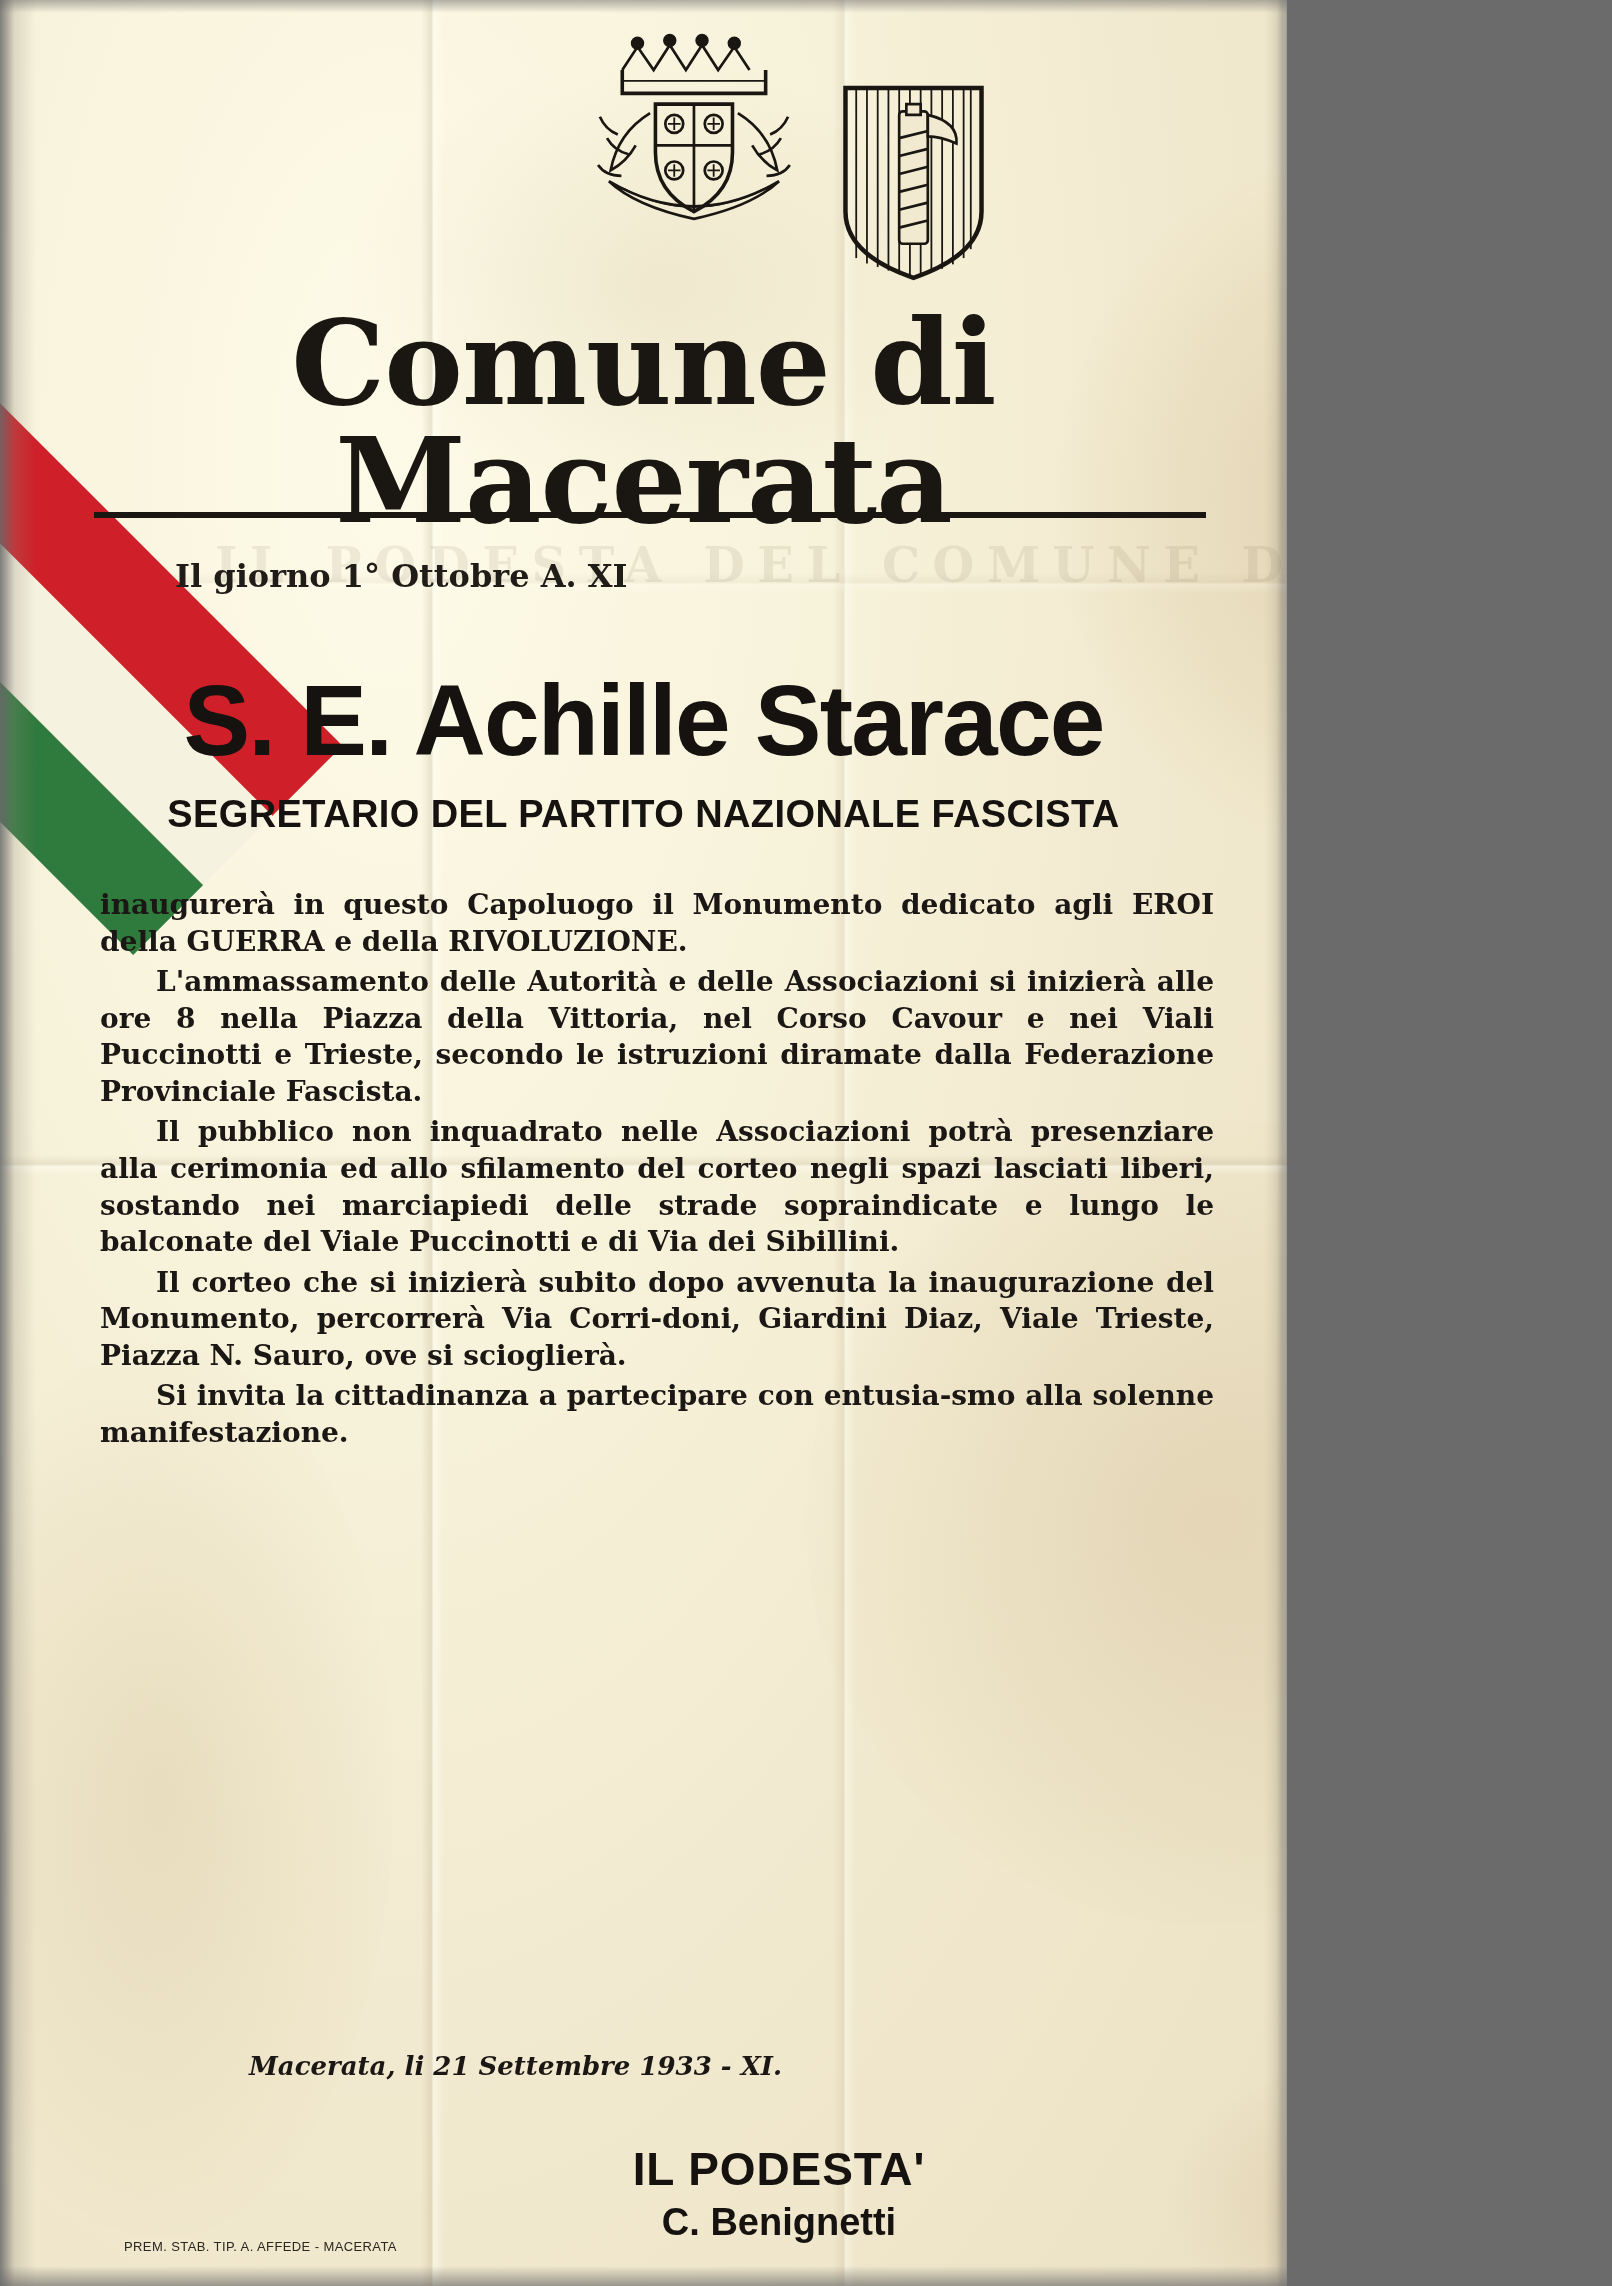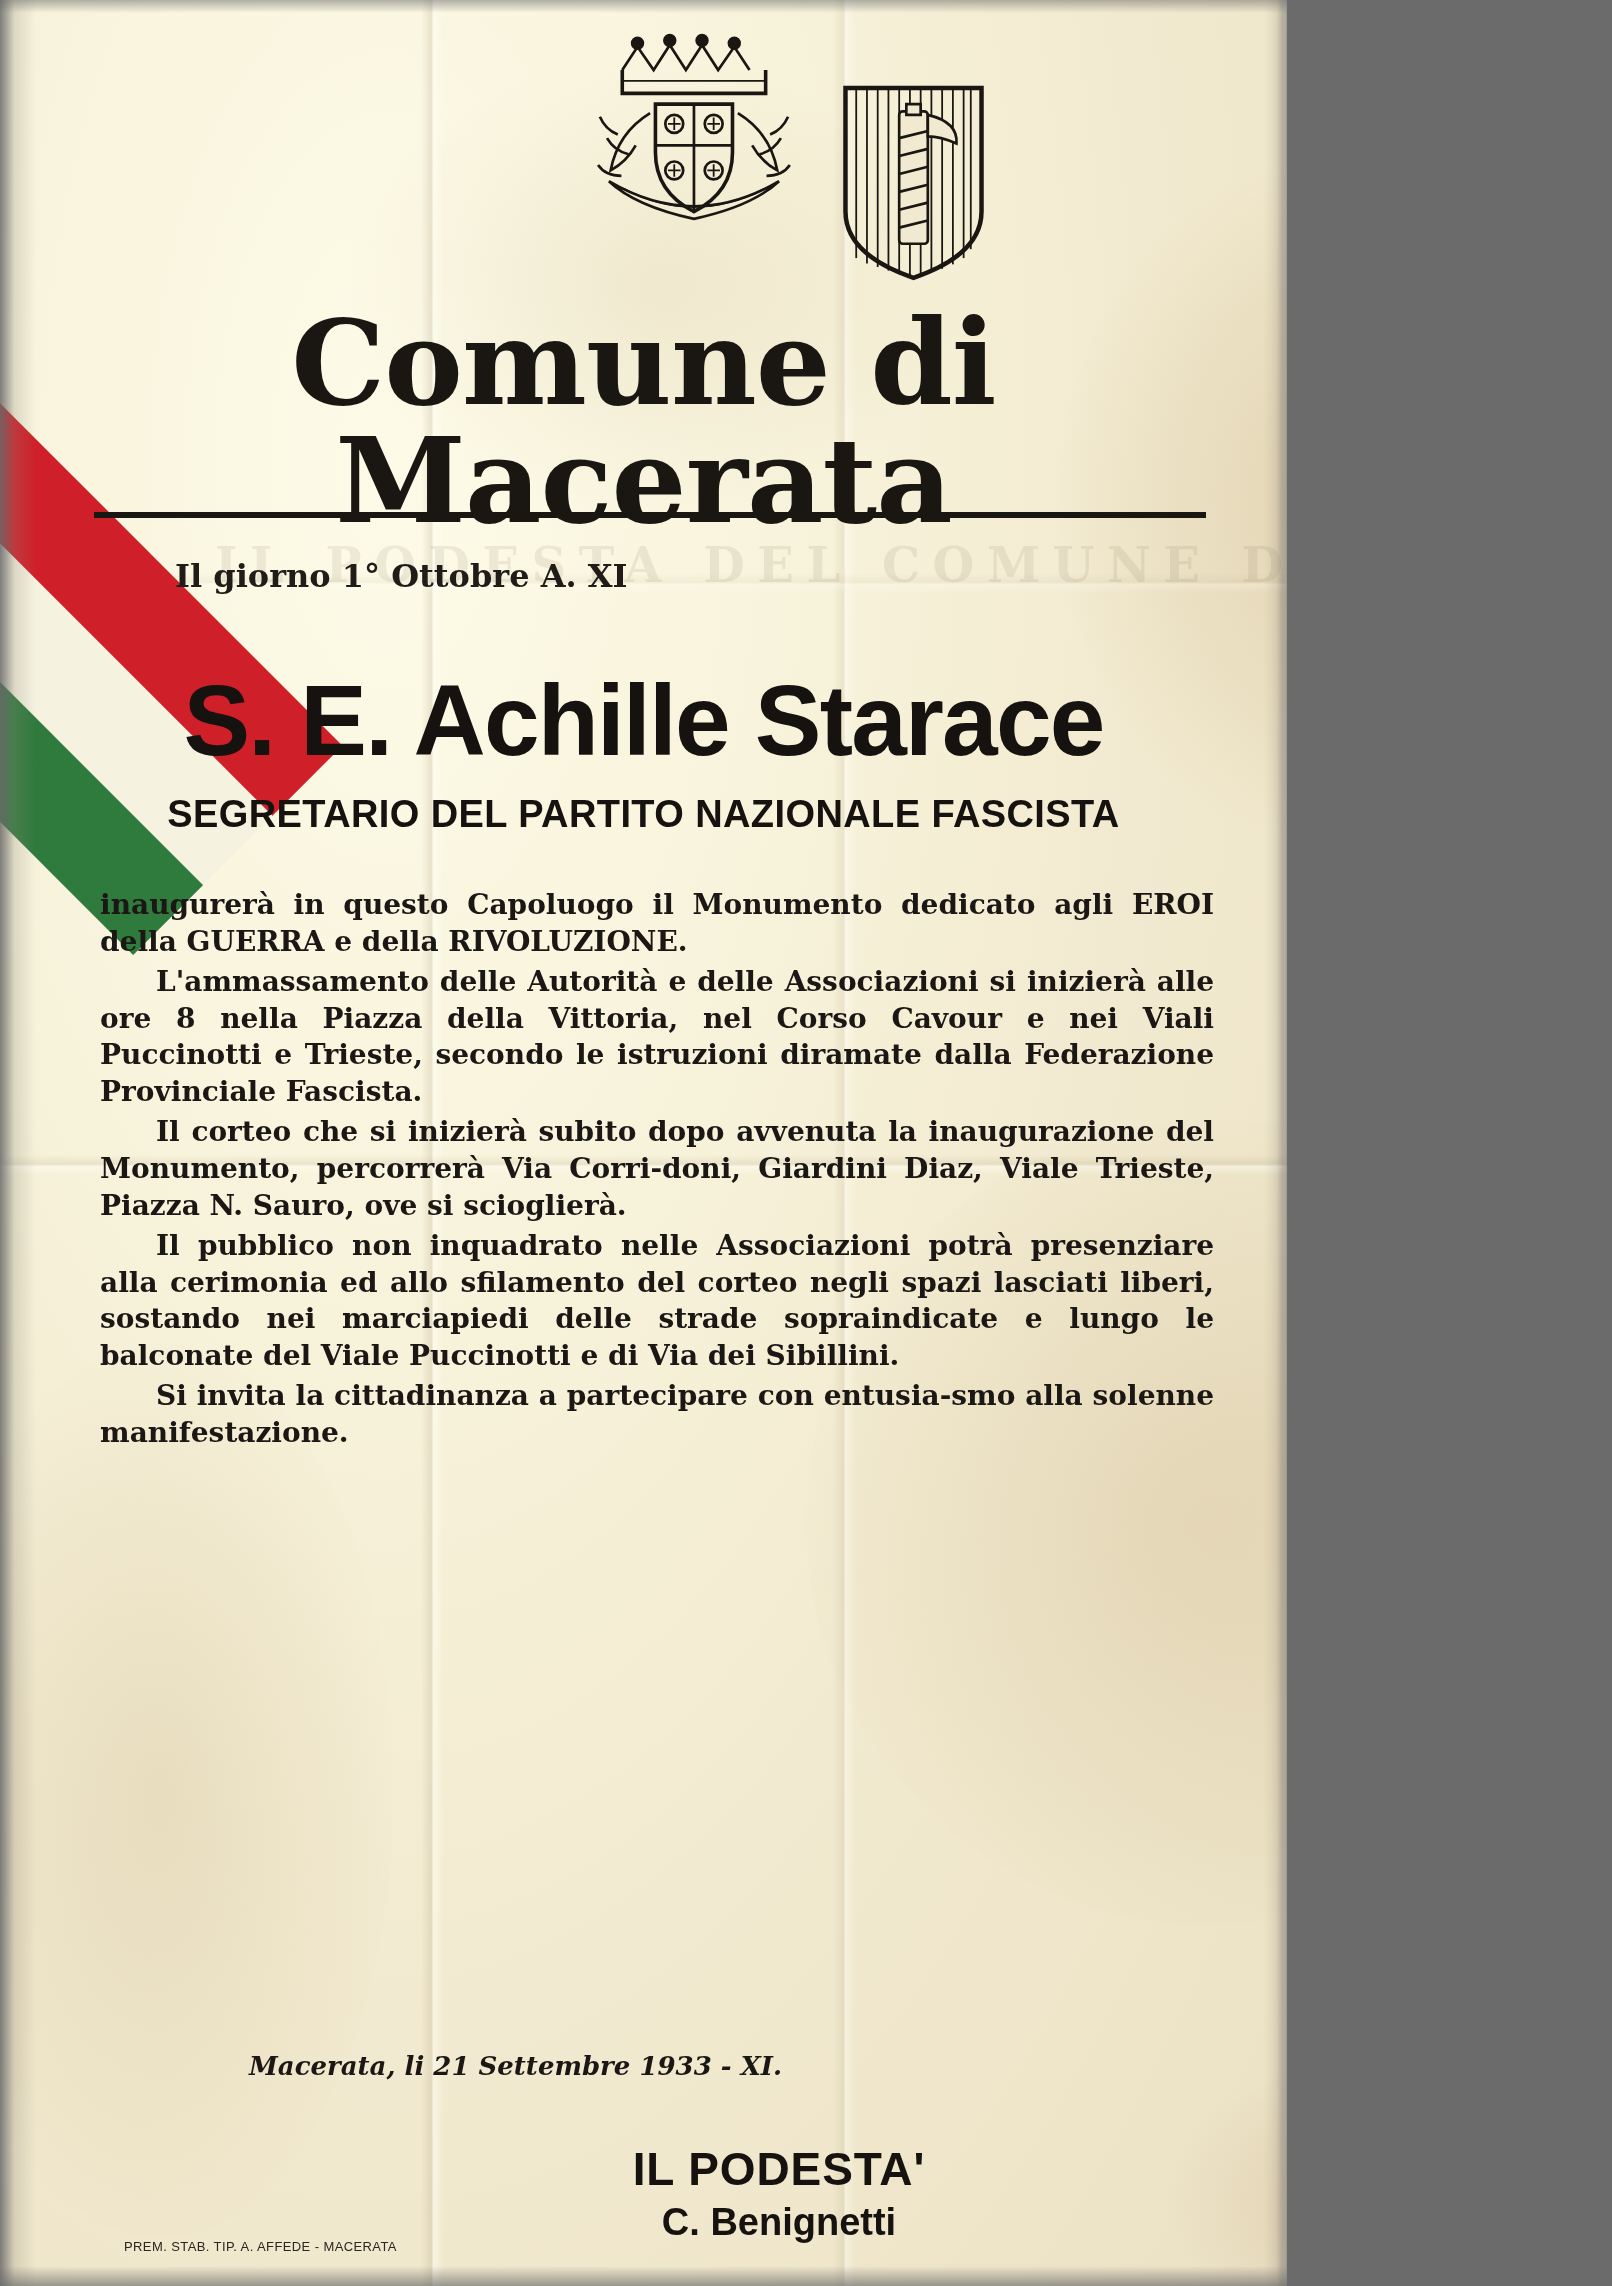--- a/index.html
+++ b/index.html
@@ -294,22 +294,22 @@
   <div class="bleed-through">IL PODESTA DEL COMUNE DI MACERATA</div>
 
   <div class="date-line">Il giorno 1° Ottobre A. XI</div>
 
   <div class="name">S. E. Achille Starace</div>
   <div class="subtitle">SEGRETARIO DEL PARTITO NAZIONALE FASCISTA</div>
 
   <div class="body">
     <p>inaugurerà in questo Capoluogo il Monumento dedicato agli EROI della GUERRA e della RIVOLUZIONE.</p>
     <p class="indent">L'ammassamento delle Autorità e delle Associazioni si inizierà alle ore 8 nella Piazza della Vittoria, nel Corso Cavour e nei Viali Puccinotti e Trieste, secondo le istruzioni diramate dalla Federazione Provinciale Fascista.</p>
+    <p class="indent">Il pubblico non inquadrato nelle Associazioni potrà presenziare alla cerimonia ed allo sfilamento del corteo negli spazi lasciati liberi, sostando nei marciapiedi delle strade sopraindicate e lungo le balconate del Viale Puccinotti e di Via dei Sibillini.</p>
     <p class="indent">Il corteo che si inizierà subito dopo avvenuta la inaugurazione del Monumento, percorrerà Via Corri-doni, Giardini Diaz, Viale Trieste, Piazza N. Sauro, ove si scioglierà.</p>
-    <p class="indent">Il pubblico non inquadrato nelle Associazioni potrà presenziare alla cerimonia ed allo sfilamento del corteo negli spazi lasciati liberi, sostando nei marciapiedi delle strade sopraindicate e lungo le balconate del Viale Puccinotti e di Via dei Sibillini.</p>
     <p class="indent">Si invita la cittadinanza a partecipare con entusia-smo alla solenne manifestazione.</p>
   </div>
 
   <div class="place-date">Macerata, li 21 Settembre 1933 - XI.</div>
 
   <div class="signature">
     <div class="sig-role">IL PODESTA'</div>
     <div class="sig-name">C. Benignetti</div>
   </div>
 

